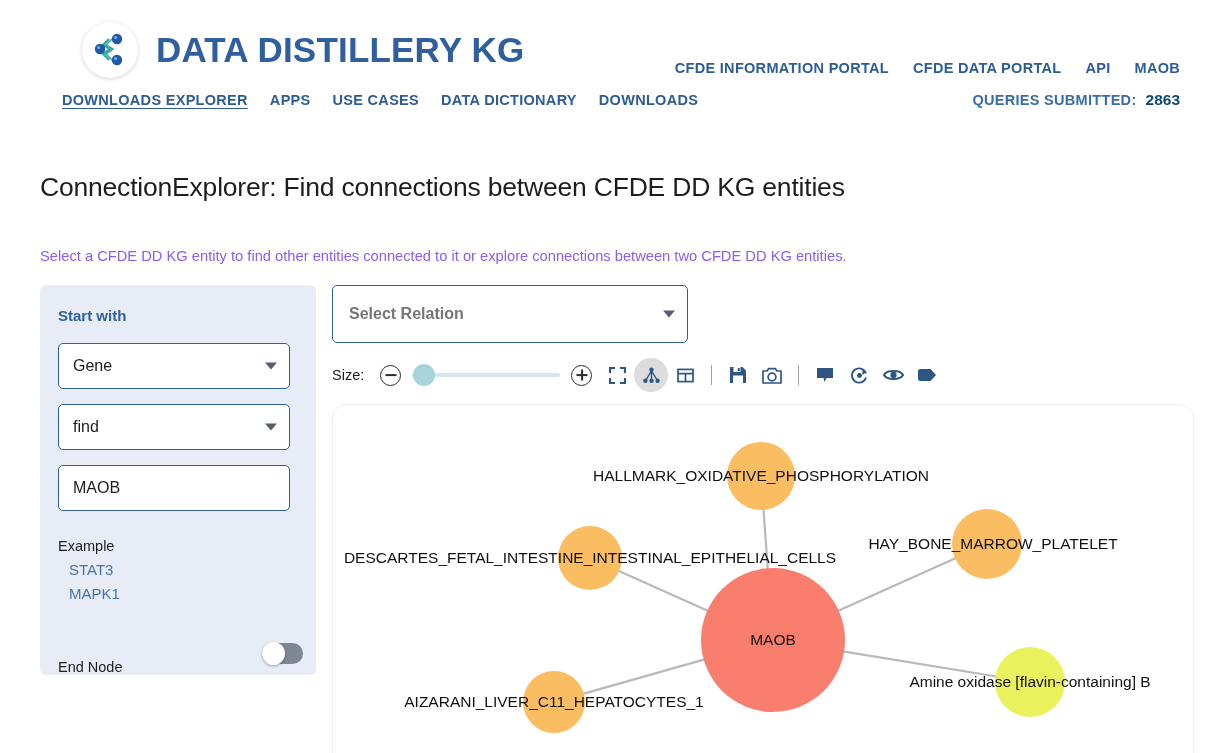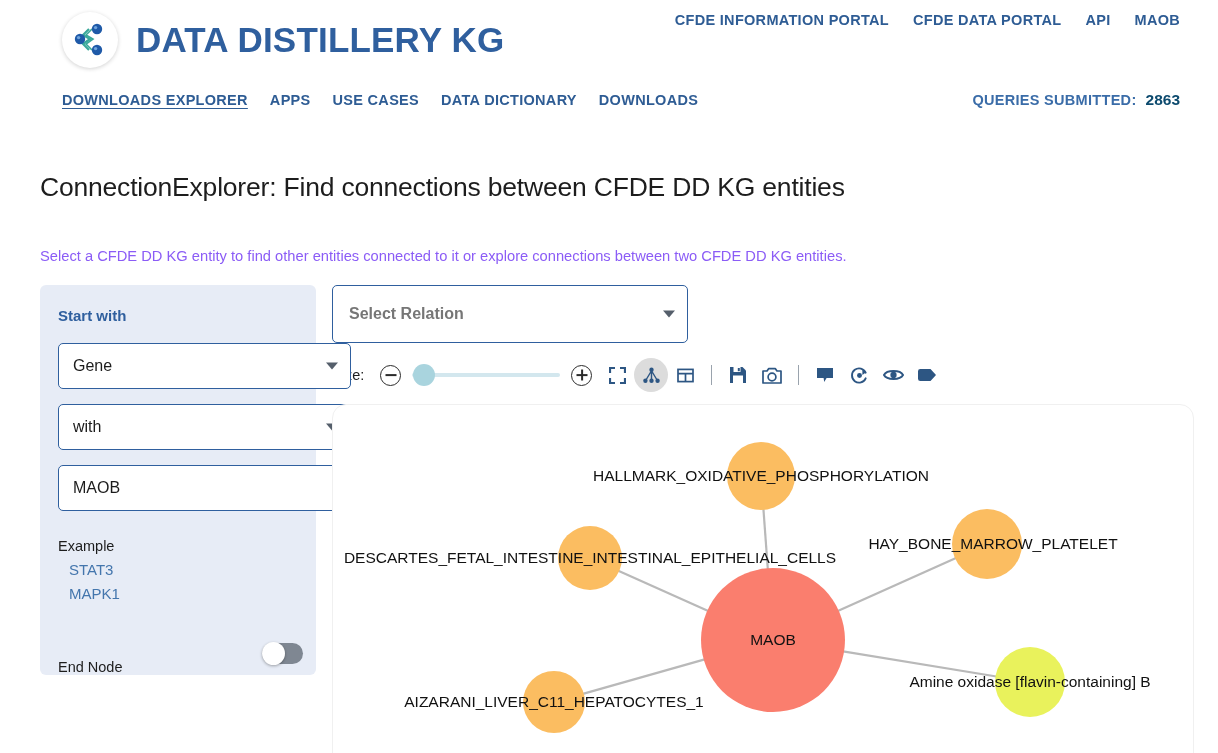--- a/index.html
+++ b/index.html
@@ -9,23 +9,24 @@
     background: #ffffff;
     font-family: "Liberation Sans", sans-serif;
     overflow: hidden;
   }
 
   
   .page { width: 1218px; height: 753px; position: relative; }
 
   .top-header {
     display: flex;
-    align-items: flex-start;
+    align-items: flex-end;
     padding: 12px 38px 0 62px;
     height: 78px;
+    margin-left: 20px;
   }
   .brand { display: flex; align-items: center; gap: 18px; }
   .logo-circle {
     width: 56px; height: 56px;
     border-radius: 50%;
     background: #ffffff;
     box-shadow: 0 1px 4px rgba(0,0,0,0.18);
     display: flex; align-items: center; justify-content: center;
     flex: none;
   }
@@ -108,21 +109,21 @@
     padding: 22px 18px 24px 18px;
     height: 390px;
     flex: none;
   }
   .sidebar-title {
     font-size: 15px; font-weight: bold; color: #2f5f9e;
     margin: 0 0 19px 0;
   }
   .field {
     position: relative;
-    width: 293px;
+    width: 232px;
     height: 46px;
     background: #ffffff;
     border: 1px solid #2f5f9e;
     border-radius: 5px;
     display: flex; align-items: center;
     padding: 0 14px;
     margin-bottom: 15px;
   }
   .field-value { font-size: 16px; color: #1c1c1c; }
   .field-value.placeholder { color: #767676; }
@@ -314,21 +315,21 @@
 
     <div class="sidebar">
       <div class="sidebar-title">Start with</div>
 
       <div class="field">
         <span class="field-value">Gene</span>
         <span class="caret"></span>
       </div>
 
       <div class="field">
-        <span class="field-value">with</span>
+        <span class="field-value">find</span>
         <span class="caret"></span>
       </div>
 
       <div class="field text-field">
         <span class="field-value">MAOB</span>
       </div>
 
       <div class="example-label">Example</div>
       <a href="#" class="example-link">STAT3</a>
       <a href="#" class="example-link">MAPK1</a>

